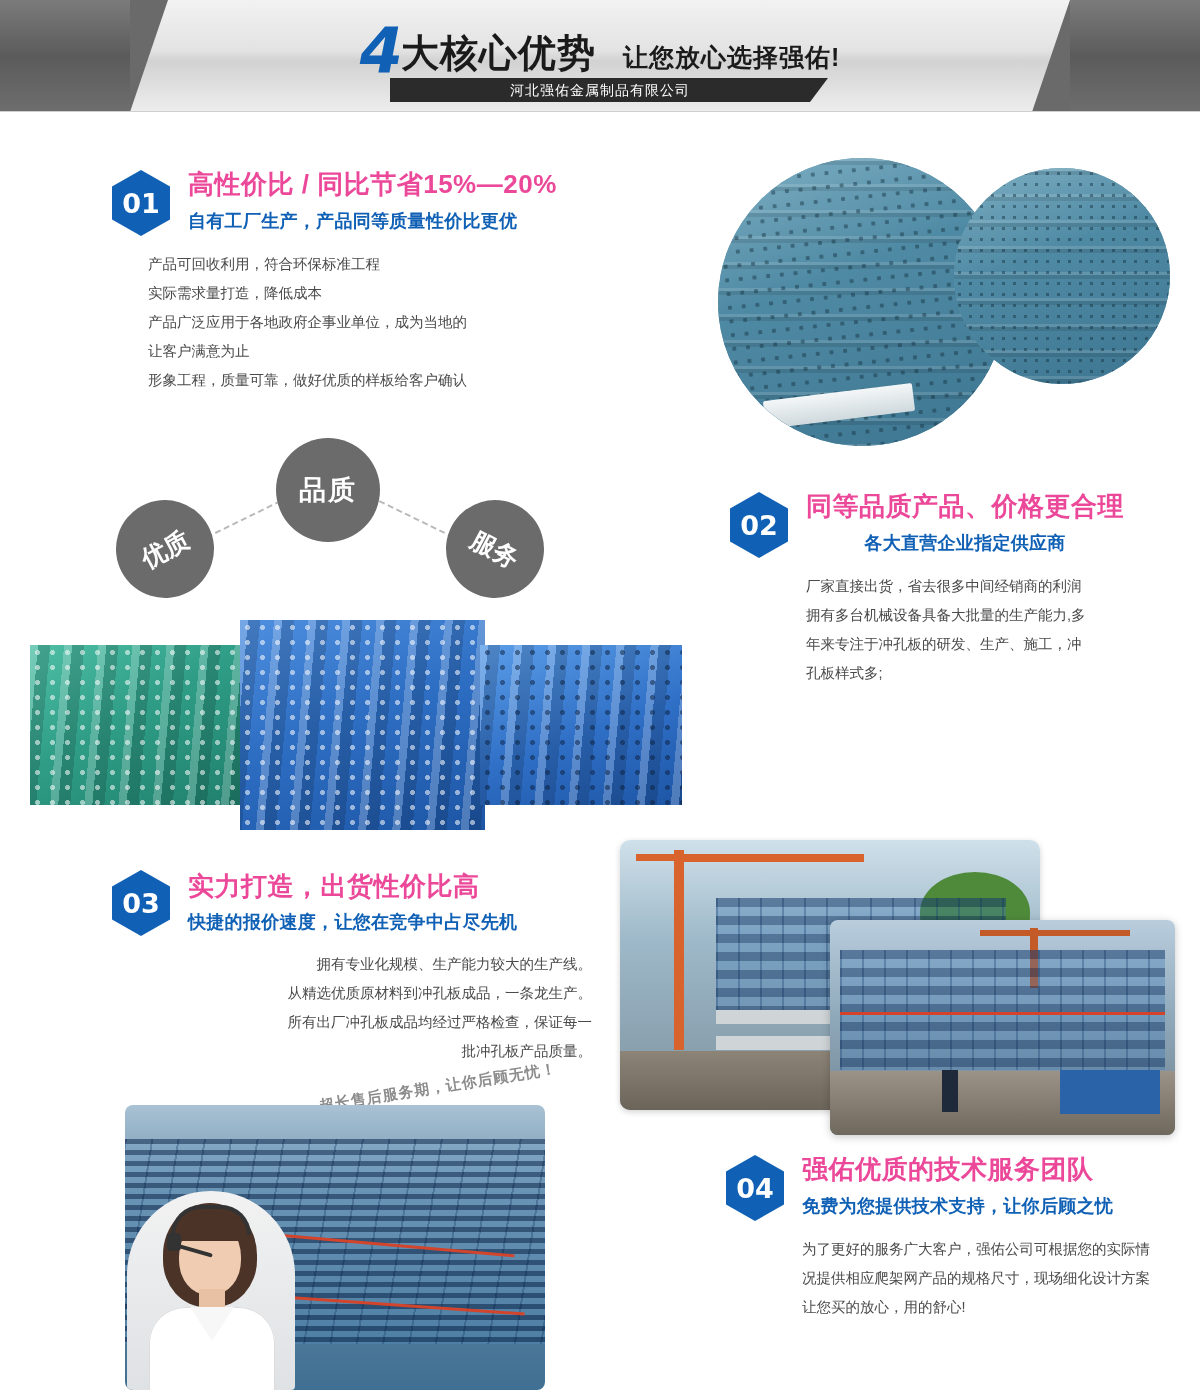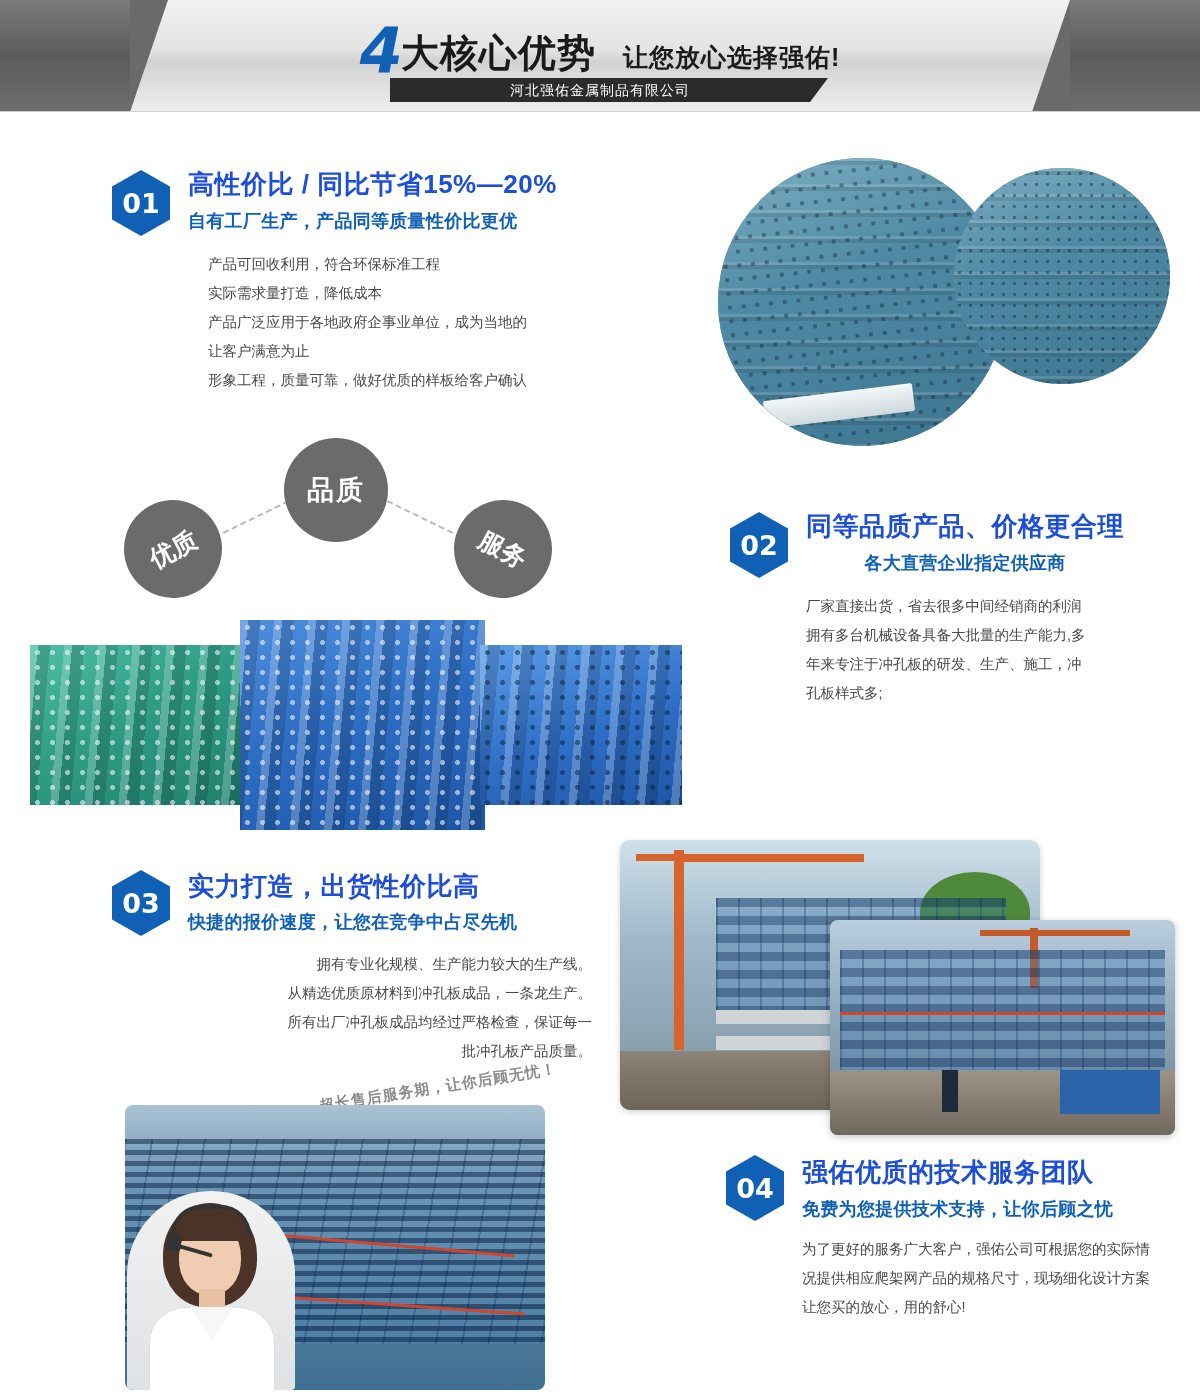--- a/index.html
+++ b/index.html
@@ -104,21 +104,21 @@
     font-family: "DejaVu Sans", sans-serif;
     font-size: 27px;
     font-weight: bold;
     display: flex;
     align-items: center;
     justify-content: center;
   }
   .blk-title {
     font-size: 26px;
     font-weight: bold;
-    color: #1d4ed8;
+    color: #ec4899;
     letter-spacing: .5px;
     line-height: 1.1;
   }
   .blk-sub {
     font-size: 18px;
     font-weight: bold;
     color: #1061b5;
     margin-top: 10px;
     letter-spacing: .3px;
   }
@@ -169,21 +169,21 @@
   .white-strip {
     position: absolute;
     left: 46px; bottom: 26px;
     width: 150px; height: 28px;
     background: linear-gradient(180deg,#f4f7f8,#cfd9dd);
     transform: rotate(-7deg);
     border-radius: 2px;
   }
 
   
-  .quality-group { position: absolute; left: 118px; top: 430px; width: 470px; height: 190px; }
+  .quality-group { position: absolute; left: 110px; top: 430px; width: 470px; height: 190px; }
   .qcirc {
     position: absolute;
     border-radius: 50%;
     background: #6b6b6b;
     color: #fff;
     display: flex; align-items: center; justify-content: center;
     font-weight: bold;
     text-align: center;
   }
   .q-top { left: 166px; top: 8px; width: 104px; height: 104px; font-size: 27px; letter-spacing: 2px; }
@@ -214,21 +214,21 @@
       rgba(255,255,255,0) 20px, rgba(255,255,255,0) 34px);
   }
   .pdots {
     position: absolute; left:0; top:0; width:100%; height:100%;
     background-image: radial-gradient(rgba(255,255,255,.55) 2.2px, rgba(0,0,0,0) 2.6px);
     background-size: 15px 15px;
   }
   .pdots.dark { background-image: radial-gradient(rgba(10,30,60,.5) 2.2px, rgba(0,0,0,0) 2.6px); }
 
   
-  .sec02 { position: absolute; left: 730px; top: 512px; width: 440px; }
+  .sec02 { position: absolute; left: 730px; top: 492px; width: 440px; }
   .sec02 .head { display: flex; align-items: flex-start; }
   .sec02 .head .txt { margin-left: 18px; text-align: center; }
 
   
   .sec03 { position: absolute; left: 112px; top: 870px; width: 480px; }
   .sec03 .head { display: flex; align-items: center; }
   .sec03 .head .txt { margin-left: 18px; }
 
   .photo-03a {
     position: absolute; left: 620px; top: 840px;
@@ -268,21 +268,21 @@
     position: absolute; left: 0; bottom: 0; width: 100%; height: 22%;
     background: linear-gradient(180deg,#8d8478,#6b6459);
   }
   .slab {
     position: absolute;
     background: #cfd4d6;
   }
 
   
   .sec04 { position: absolute; left: 726px; top: 1155px; width: 450px; }
-  .sec04 .head { display: flex; align-items: flex-end; }
+  .sec04 .head { display: flex; align-items: flex-start; }
   .sec04 .head .txt { margin-left: 18px; }
 
   .photo-04 {
     position: absolute; left: 125px; top: 1105px;
     width: 420px; height: 285px;
     border-radius: 8px;
     overflow: hidden;
     background: linear-gradient(180deg,#a9c2d4 0%, #6f93ae 30%, #3f6f92 100%);
   }
   .fence-mesh {
@@ -377,21 +377,21 @@
 </div>
 
 <div class="sec01">
   <div class="head">
     <div class="hexnum">01</div>
     <div class="txt">
       <div class="blk-title">高性价比 / 同比节省15%—20%</div>
       <div class="blk-sub">自有工厂生产，产品同等质量性价比更优</div>
     </div>
   </div>
-  <div class="blk-body" style="margin-left:96px;">
+  <div class="blk-body" style="margin-left:36px;">
     <div>产品可回收利用，符合环保标准工程</div>
     <div>实际需求量打造，降低成本</div>
     <div>产品广泛应用于各地政府企事业单位，成为当地的</div>
     <div>让客户满意为止</div>
     <div>形象工程，质量可靠，做好优质的样板给客户确认</div>
   </div>
 </div>
 
 <div class="photo-01">
   <div class="circ circ-a">

